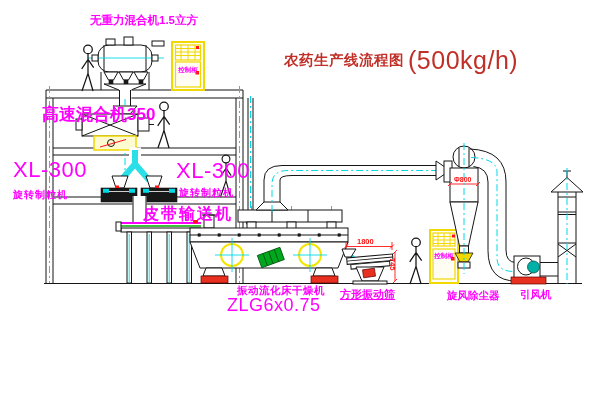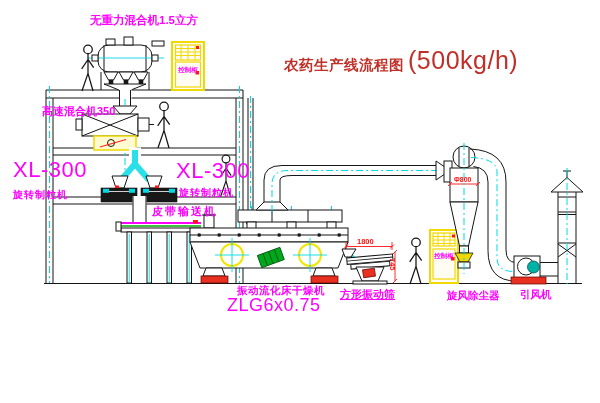--- a/index.html
+++ b/index.html
@@ -19,21 +19,21 @@
   .cs{stroke:var(--c-centerline);fill:none;stroke-width:.9;}
   .chute{stroke:var(--c-chute);fill:none;stroke-width:6;}
   .yel{stroke:var(--c-cabinet);fill:none;}
   .yelf{stroke:var(--c-cabinet);fill:#fffdf2;}
   .red{fill:var(--c-base);stroke:#600000;stroke-width:.7;}
   .dim{stroke:var(--c-dimension);fill:none;stroke-width:.9;}
   .lbl{position:absolute;color:var(--c-label);font-weight:700;white-space:nowrap;line-height:1;}
   .mdl{font-weight:400;letter-spacing:.5px;}
   .dimtxt{position:absolute;color:var(--c-dimension);font-weight:700;font-size:7.5px;white-space:nowrap;line-height:1;}
   .cabtxt{position:absolute;color:var(--c-label);font-weight:700;font-size:6.5px;text-align:center;line-height:1;}
-  #title{position:absolute;left:284px;top:46px;display:flex;align-items:flex-end;color:var(--c-title);}
+  #title{position:absolute;left:284px;top:46px;display:flex;align-items:center;color:var(--c-title);}
   #title .zh{font-size:14.5px;font-weight:700;letter-spacing:.5px;}
   #title .cap{font-size:25px;font-weight:400;margin-left:4px;letter-spacing:.5px;}
 </style>
 </head>
 <body>
 
 <div id="stage">
 
 <svg width="600" height="403" viewBox="0 0 600 403">
   <defs>
@@ -257,28 +257,28 @@
   <use href="#person" transform="translate(226,182) scale(1.15)"></use>
   <use href="#person" transform="translate(416,267.6) scale(1.26)"></use>
 </svg>
 
 <div id="title">
   <span class="zh">农药生产线流程图</span>
   <span class="cap">(500kg/h)</span>
 </div>
 
 <div class="lbl" style="left:82px;top:15px;font-size:11.5px;margin-left:8px;">无重力混合机1.5立方</div>
-<div class="lbl" style="left:42px;top:106px;font-size:11px;">高速混合机350</div>
+<div class="lbl" style="left:42px;top:106px;font-size:17px;">高速混合机350</div>
 
 <div class="lbl mdl" style="left:13px;top:159px;font-size:22px;">XL-300</div>
 <div class="lbl" style="left:13px;top:190px;font-size:10px;letter-spacing:1px;">旋转制粒机</div>
 <div class="lbl mdl" style="left:176px;top:160px;font-size:22px;">XL-300</div>
 <div class="lbl" style="left:179px;top:188px;font-size:10px;letter-spacing:1px;">旋转制粒机</div>
 
-<div class="lbl" style="left:143px;top:206px;font-size:11px;letter-spacing:2px;margin-left:9px;">皮带输送机</div>
+<div class="lbl" style="left:143px;top:206px;font-size:16px;letter-spacing:2px;">皮带输送机</div>
 
 <div class="lbl" style="left:206px;top:285px;font-size:10.5px;letter-spacing:.5px;margin-left:31px;">振动流化床干燥机</div>
 <div class="lbl mdl" style="left:227px;top:296px;font-size:18px;">ZLG6x0.75</div>
 
 <div class="lbl" style="left:340px;top:289px;font-size:11px;text-decoration:underline;">方形振动筛</div>
 
 <div class="lbl" style="left:447px;top:290px;font-size:10.5px;">旋风除尘器</div>
 <div class="lbl" style="left:520px;top:289px;font-size:10.5px;">引风机</div>
 
 <div class="dimtxt" style="left:357px;top:238px;">1800</div>

